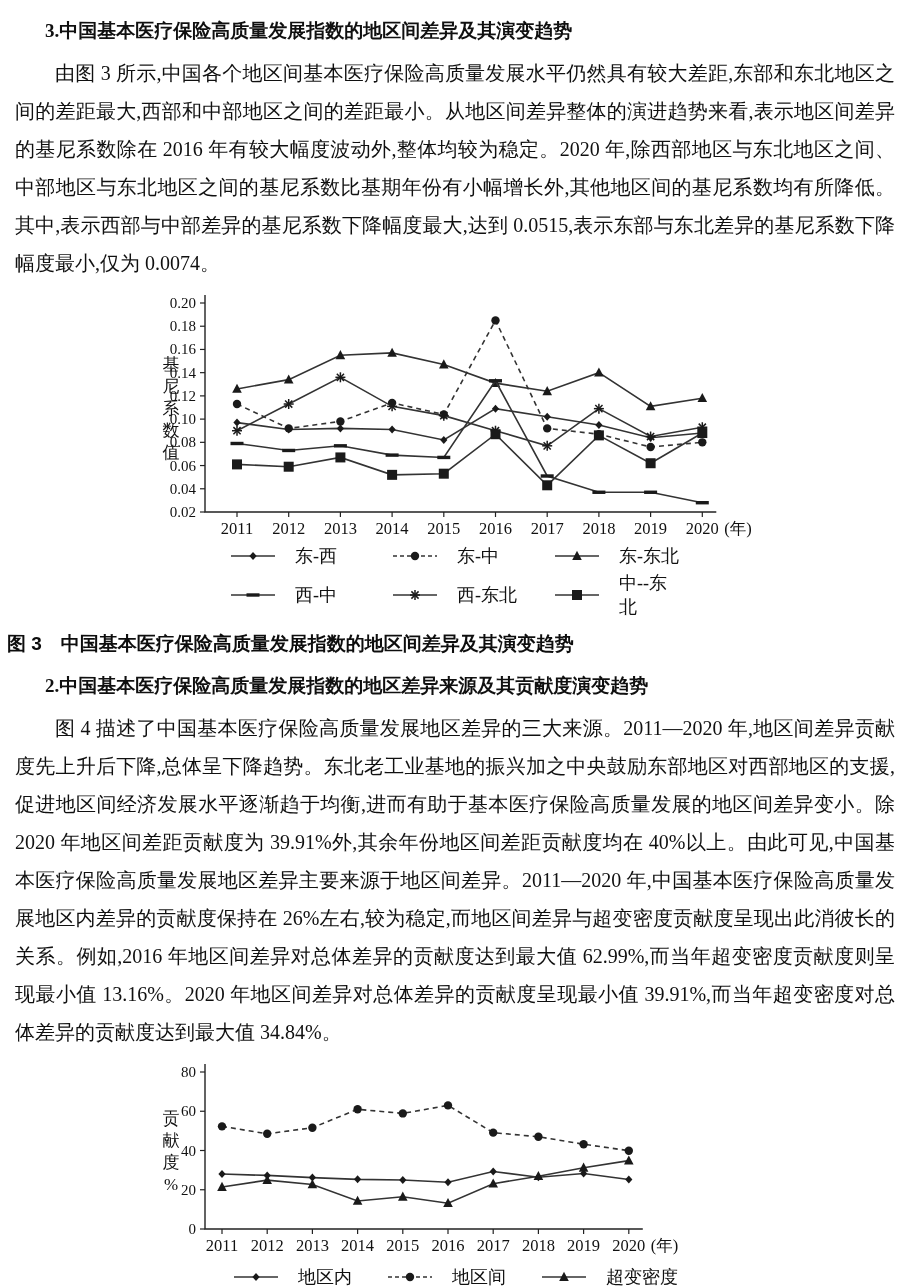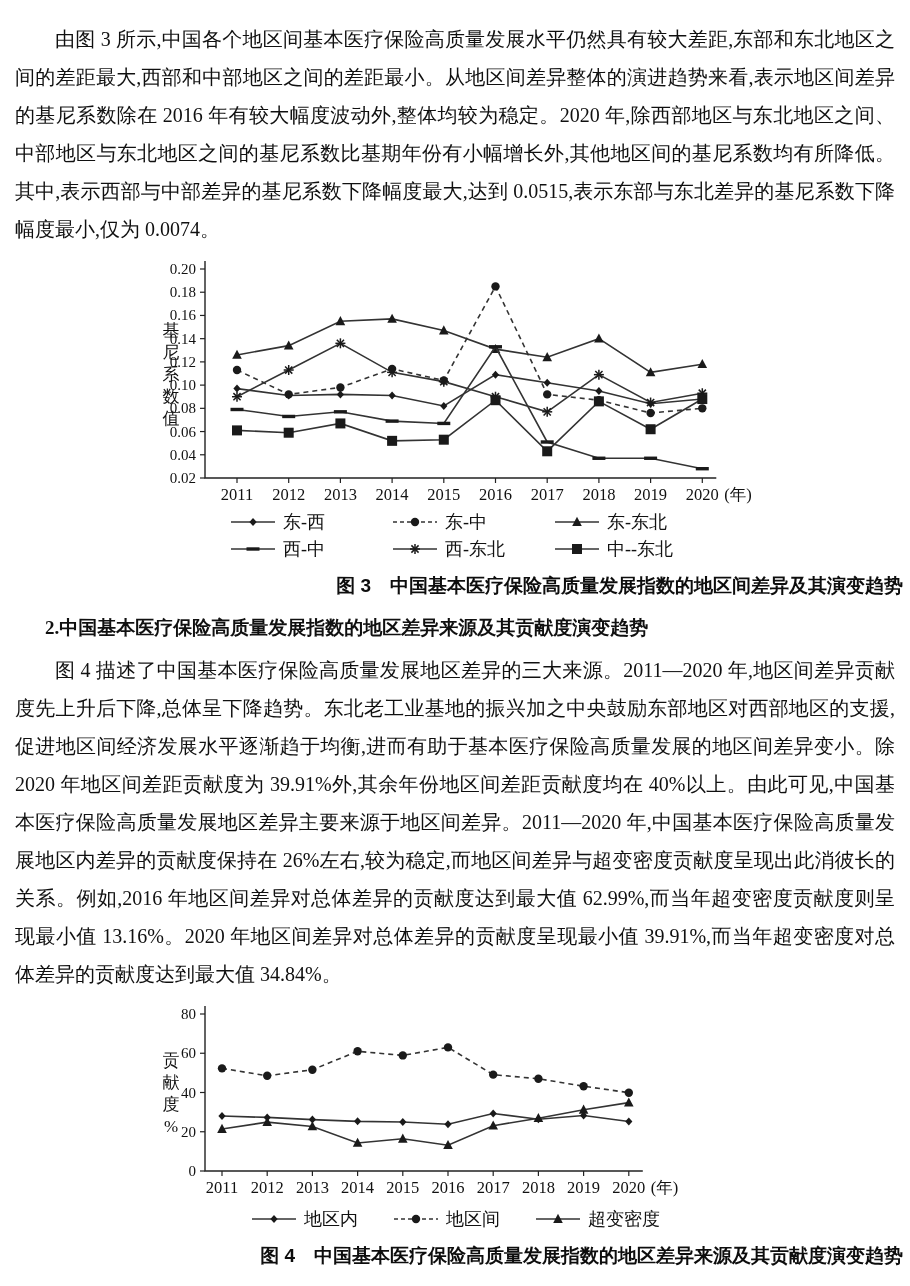--- a/index.html
+++ b/index.html
@@ -7,33 +7,34 @@
        font-family:"Liberation Serif","DejaVu Serif",serif;}
   .content{padding:12px 7px 0 7px;}
   .section-heading{font-size:19px;font-weight:bold;line-height:30px;margin:4px 0 6px 0;
        text-indent:2em;}
   .para{font-size:20px;line-height:38px;margin:8px;text-indent:2em;text-align:justify;}
   .figure{margin:6px 0 0 0;}
   .chart-wrap{margin-left:143px;width:760px;}
   .chart-wrap svg{display:block;font-family:"Liberation Serif","DejaVu Serif",serif;}
   .legend{display:flex;flex-direction:column;align-items:center;gap:3px;margin-top:2px;}
   .legend-row{display:flex;align-items:center;gap:34px;}
-  .legend-item{display:inline-flex;align-items:center;gap:6px;font-size:18px;color:#111;}
+  .legend-item{display:inline-flex;align-items:center;gap:18px;font-size:18px;color:#111;}
   .fig3-legend .legend-item{width:128px;}
   .legend-item svg{flex:0 0 auto;}
-  .figcaption{text-align:right;font-family:"Liberation Sans","DejaVu Sans",sans-serif;
+  .figcaption{text-align:left;font-family:"Liberation Sans","DejaVu Sans",sans-serif;
        font-weight:bold;font-size:19px;margin-top:12px;color:#0d0d0d;}
   .sp-before-h4{margin-top:14px;}
   .fig2{margin-top:8px;}
 </style>
 </head>
 <body>
 
 <div class="content">
 
+  <div class="section-heading">3.中国基本医疗保险高质量发展指数的地区间差异及其演变趋势</div>
 
   <p class="para">由图 3 所示,中国各个地区间基本医疗保险高质量发展水平仍然具有较大差距,东部和东北地区之间的差距最大,西部和中部地区之间的差距最小。从地区间差异整体的演进趋势来看,表示地区间差异的基尼系数除在 2016 年有较大幅度波动外,整体均较为稳定。2020 年,除西部地区与东北地区之间、中部地区与东北地区之间的基尼系数比基期年份有小幅增长外,其他地区间的基尼系数均有所降低。其中,表示西部与中部差异的基尼系数下降幅度最大,达到 0.0515,表示东部与东北差异的基尼系数下降幅度最小,仅为 0.0074。</p>
 
   <div class="figure">
     <div class="chart-wrap">
       <svg width="760" height="252" viewBox="0 0 760 252">
           <path d="M 55 5 L 55 222 L 566.3 222" fill="none" stroke="#222" stroke-width="1.4"></path>
           <line x1="50" y1="13" x2="55" y2="13" stroke="#222" stroke-width="1.2"></line>
           <text x="46" y="18" text-anchor="end" font-size="15" fill="#111">0.20</text>
           <line x1="50" y1="36.22222222222226" x2="55" y2="36.22222222222226" stroke="#222" stroke-width="1.2"></line>

